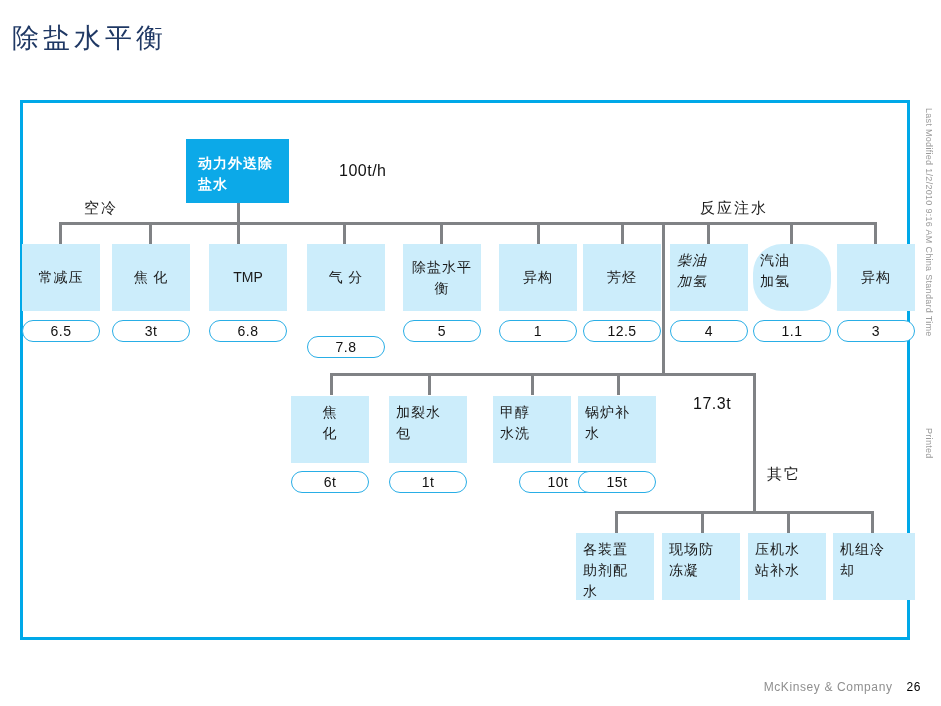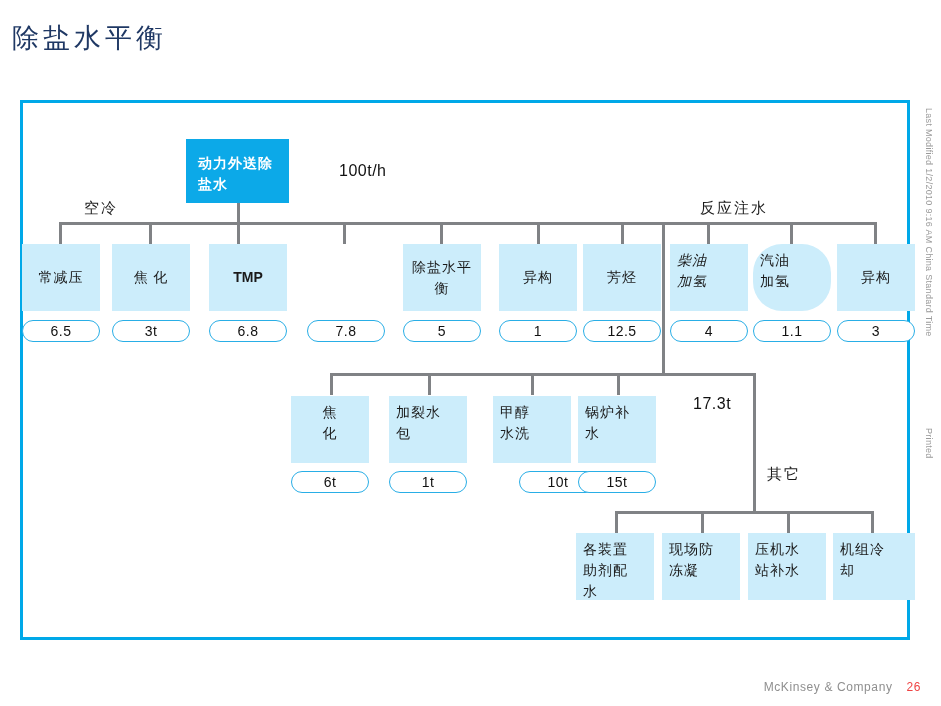--- a/index.html
+++ b/index.html
@@ -91,21 +91,21 @@
     transform:rotate(90deg);
   }
 
   
   .footer{
     position:absolute;right:20px;bottom:12px;
     font-family:"Liberation Sans","DejaVu Sans",sans-serif;
     font-size:12px;color:#8f8f8f;letter-spacing:0.6px;
     white-space:nowrap;
   }
-  .footer .pg{margin-left:10px;color:#ef4444;}
+  .footer .pg{margin-left:10px;color:#000000;}
 </style>
 </head>
 <body>
 
 <div class="slide">
 
   <div class="title">除盐水平衡</div>
 
   <div class="frame"></div>
 
@@ -136,21 +136,24 @@
     <div class="ln lnv" style="left:790px;top:222px;height:22px;"></div>
     <div class="ln lnv" style="left:874px;top:222px;height:22px;"></div>
 
     <div class="node ctr-mid" style="left:22px;top:244px;width:78px;height:67px;">
       <span>常减压</span>
     </div>
     <div class="node ctr-mid" style="left:112px;top:244px;width:78px;height:67px;">
       <span>焦 化</span>
     </div>
     <div class="node ctr-mid" style="left:209px;top:244px;width:78px;height:67px;">
-      <span style="font-family:'Liberation Sans',sans-serif;font-weight:bold;letter-spacing:0;">TMP</span>
+      <span style="font-family:'Liberation Sans',sans-serif;font-weight:normal;letter-spacing:0;">TMP</span>
+    </div>
+    <div class="node ctr-mid" style="left:307px;top:244px;width:78px;height:67px;">
+      <span>气 分</span>
     </div>
     <div class="node ctr-mid" style="left:403px;top:244px;width:78px;height:67px;">
       <span>除盐水平衡</span>
     </div>
     <div class="node ctr-mid" style="left:499px;top:244px;width:78px;height:67px;">
       <span>异构</span>
     </div>
     <div class="node ctr-mid" style="left:583px;top:244px;width:78px;height:67px;">
       <span>芳烃</span>
     </div>
@@ -168,21 +171,21 @@
 
     <div class="pill" style="left:22px;top:320px;width:78px;">
       <span>6.5</span>
     </div>
     <div class="pill" style="left:112px;top:320px;width:78px;">
       <span>3t</span>
     </div>
     <div class="pill" style="left:209px;top:320px;width:78px;">
       <span>6.8</span>
     </div>
-    <div class="pill" style="left:307px;top:320px;width:78px;">
+    <div class="pill" style="left:307px;top:336px;width:78px;">
       <span>7.8</span>
     </div>
     <div class="pill" style="left:403px;top:320px;width:78px;">
       <span>5</span>
     </div>
     <div class="pill" style="left:499px;top:320px;width:78px;">
       <span>1</span>
     </div>
     <div class="pill" style="left:583px;top:320px;width:78px;">
       <span>12.5</span>

